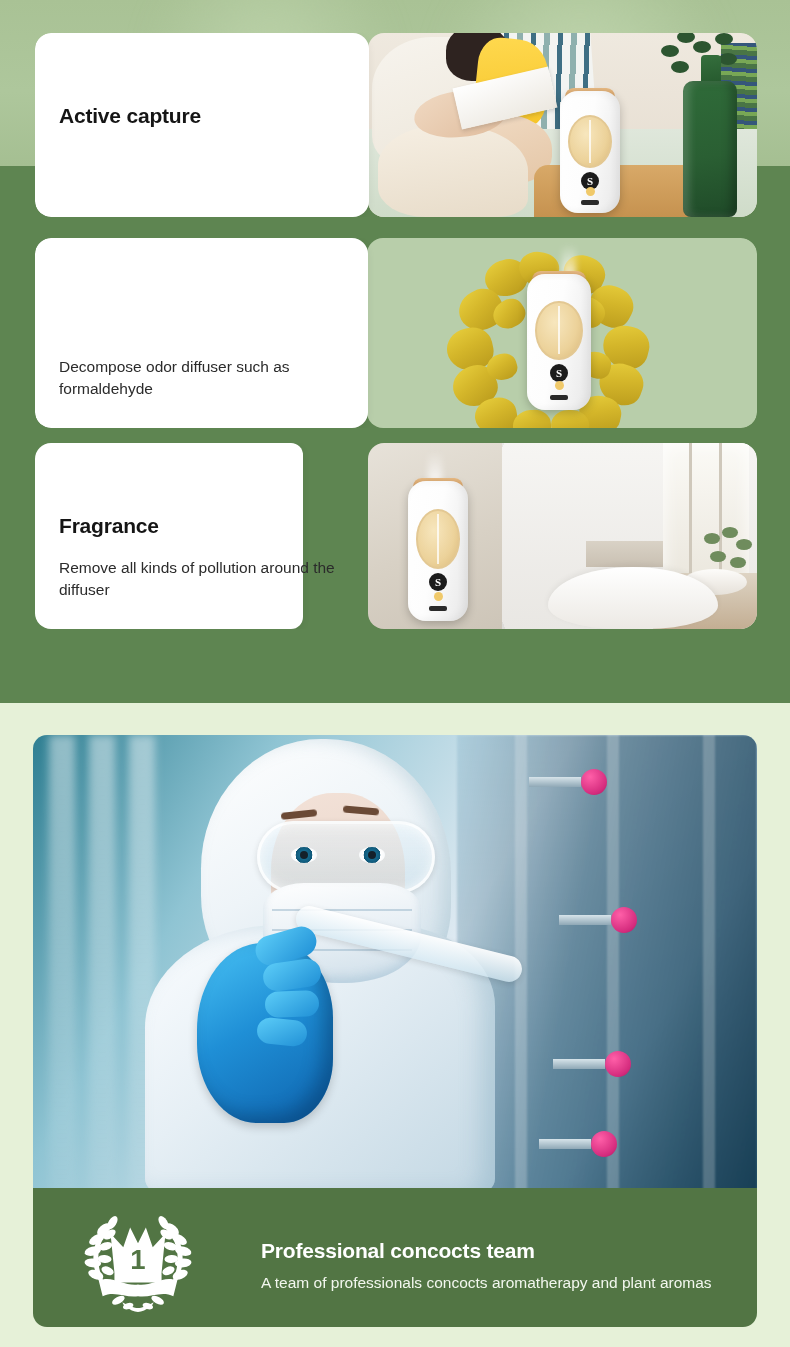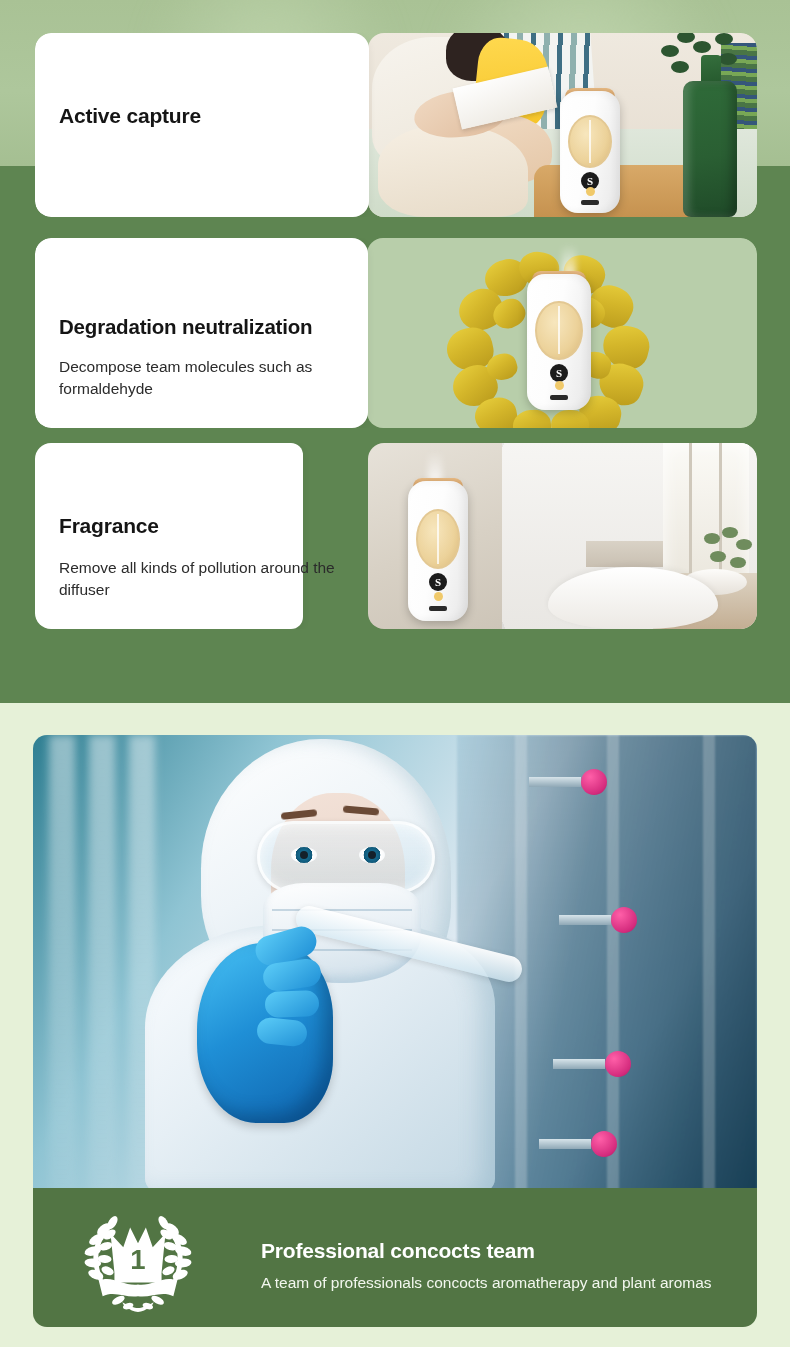--- a/index.html
+++ b/index.html
@@ -492,22 +492,21 @@
         <div class="device-cap"></div>
         <div class="device-body">
           <div class="device-window"></div>
           <div class="device-logo">S</div>
           <div class="device-led"></div>
           <div class="device-slot"></div>
         </div>
       </div>
     </div>
     <div class="card-text">
-      <h2 class="card-title">Degradation neutralization</h2>
-      <p class="card-desc">Decompose team molecules such as formaldehyde</p>
+      <p class="card-desc">Decompose odor diffuser such as formaldehyde</p>
     </div>
   </article>
 
   <article class="feature-card" id="card3">
     <div class="card-media">
       <div class="bt-left"></div>
       <div class="bt-right">
         <div class="bt-marble"></div>
         <div class="bt-niche"></div>
         <div class="bt-window">

